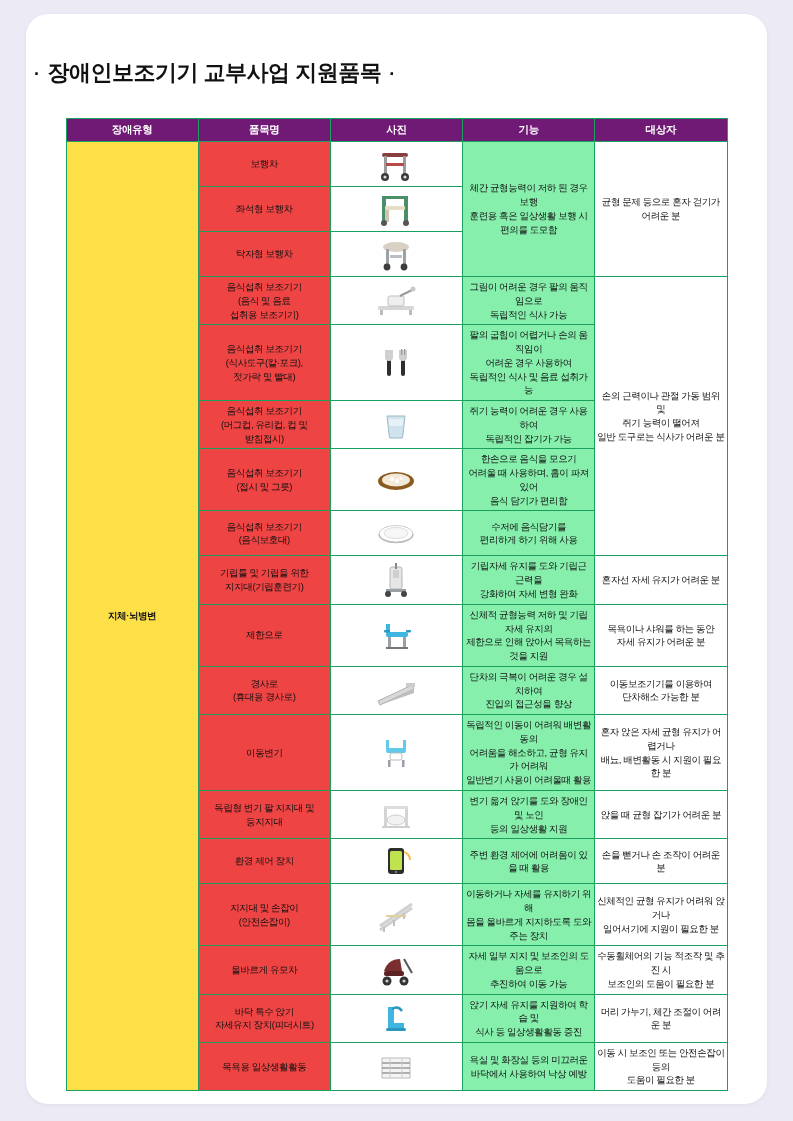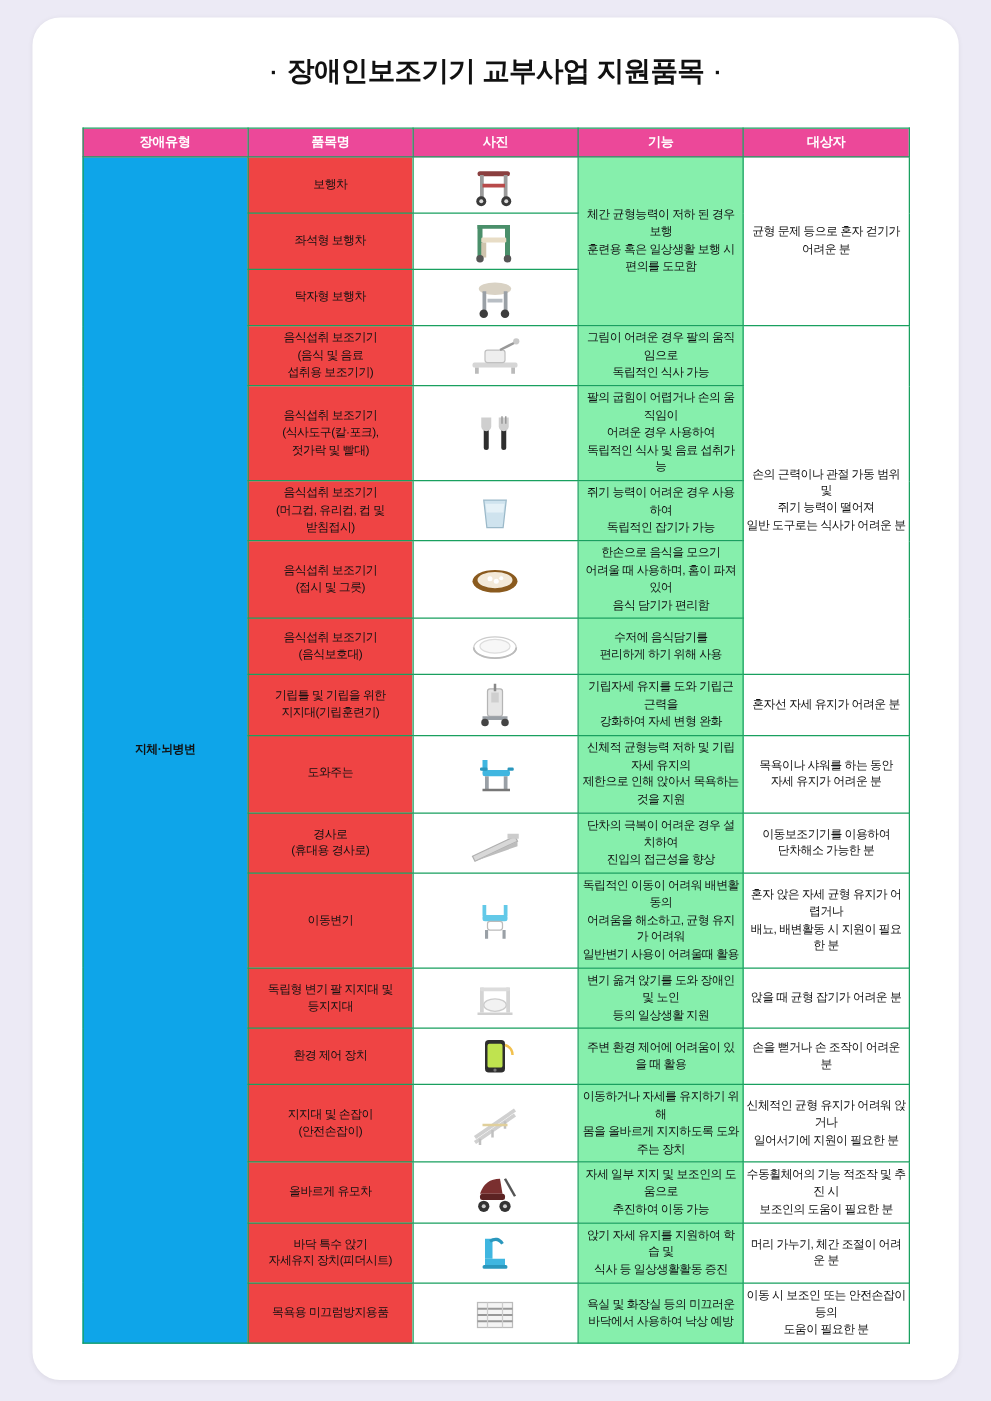--- a/index.html
+++ b/index.html
@@ -17,61 +17,60 @@
     position: absolute;
     left: 26px;
     top: 14px;
     width: 741px;
     height: 1090px;
     background: #ffffff;
     border-radius: 22px;
     box-shadow: 0 1px 4px rgba(0,0,0,0.06);
   }
   .title {
-    text-align: center;
     font-size: 22px;
     font-weight: bold;
     color: #111111;
     letter-spacing: -0.5px;
-    padding-top: 28px;
+    padding-top: 44px;
     padding-bottom: 0;
   }
   .title .dot {
     color: #111111;
     font-size: 18px;
     vertical-align: middle;
     padding: 0 8px;
   }
   table.matrix {
     border-collapse: collapse;
     margin: 30px auto 0 auto;
     width: 662px;
     table-layout: fixed;
   }
   table.matrix th {
-    background: #ec4899;
+    background: #701a75;
     color: #ffffff;
     font-size: 10.5px;
     font-weight: bold;
     height: 20px;
     border: 1px solid #1aa060;
     letter-spacing: -0.3px;
   }
   table.matrix td {
     border: 1px solid #19a05f;
     font-size: 9.5px;
     color: #111111;
     text-align: center;
     vertical-align: middle;
     line-height: 1.45;
     letter-spacing: -0.4px;
     padding: 3px 2px;
   }
   td.cat {
-    background: #0ea5e9;
+    background: #fde047;
     font-weight: bold;
     font-size: 10px;
     width: 78px;
   }
   td.item {
     width: 124px;
     background: #ef4444;
   }
   td.photo {
     width: 76px;
@@ -252,21 +251,21 @@
                 <circle cx="18" cy="33" r="3" fill="#444"></circle>
                 <circle cx="34" cy="33" r="3" fill="#444"></circle>
                 <rect x="25" y="2" width="2" height="6" fill="#888"></rect>
               </svg>
             </div>
           </td>
           <td class="func"><span>기립자세 유지를 도와 기립근 근력을<br>강화하여 자세 변형 완화</span></td>
           <td class="target"><span>혼자선 자세 유지가 어려운 분</span></td>
         </tr>
         <tr>
-          <td class="item"><span>도와주는</span></td>
+          <td class="item"><span>제한으로</span></td>
           <td class="photo">
             <div class="imgbox">
               <svg width="52" height="38" viewBox="0 0 52 38">
                 <rect x="16" y="16" width="22" height="5" rx="2" fill="#3fb6e0"></rect>
                 <rect x="16" y="8" width="4" height="9" fill="#3fb6e0"></rect>
                 <rect x="18" y="21" width="3" height="11" fill="#9aa0a6"></rect>
                 <rect x="33" y="21" width="3" height="11" fill="#9aa0a6"></rect>
                 <rect x="14" y="14" width="6" height="2.5" rx="1" fill="#2a97bd"></rect>
                 <rect x="36" y="14" width="5" height="2.5" rx="1" fill="#2a97bd"></rect>
                 <rect x="16" y="31" width="22" height="2" fill="#777"></rect>
@@ -382,21 +381,21 @@
                 <path d="M18 24 h16 v5 h-16 z" fill="#3fb6e0"></path>
                 <path d="M22 10 q6 -4 10 2" stroke="#2a97bd" stroke-width="2.5" fill="none"></path>
                 <rect x="16" y="29" width="20" height="3" rx="1.5" fill="#2a97bd"></rect>
               </svg>
             </div>
           </td>
           <td class="func"><span>앉기 자세 유지를 지원하여 학습 및<br>식사 등 일상생활활동 증진</span></td>
           <td class="target"><span>머리 가누기, 체간 조절이 어려운 분</span></td>
         </tr>
         <tr>
-          <td class="item"><span>목욕용 미끄럼방지용품</span></td>
+          <td class="item"><span>목욕용 일상생활활동</span></td>
           <td class="photo">
             <div class="imgbox">
               <svg width="52" height="38" viewBox="0 0 52 38">
                 <rect x="12" y="10" width="28" height="20" fill="#f4f4f4" stroke="#bbbbbb"></rect>
                 <path d="M12 15 h28 M12 20 h28 M12 25 h28" stroke="#999999" stroke-width="1.6"></path>
                 <path d="M20 10 v20 M32 10 v20" stroke="#cccccc" stroke-width="1"></path>
               </svg>
             </div>
           </td>
           <td class="func"><span>욕실 및 화장실 등의 미끄러운<br>바닥에서 사용하여 낙상 예방</span></td>

